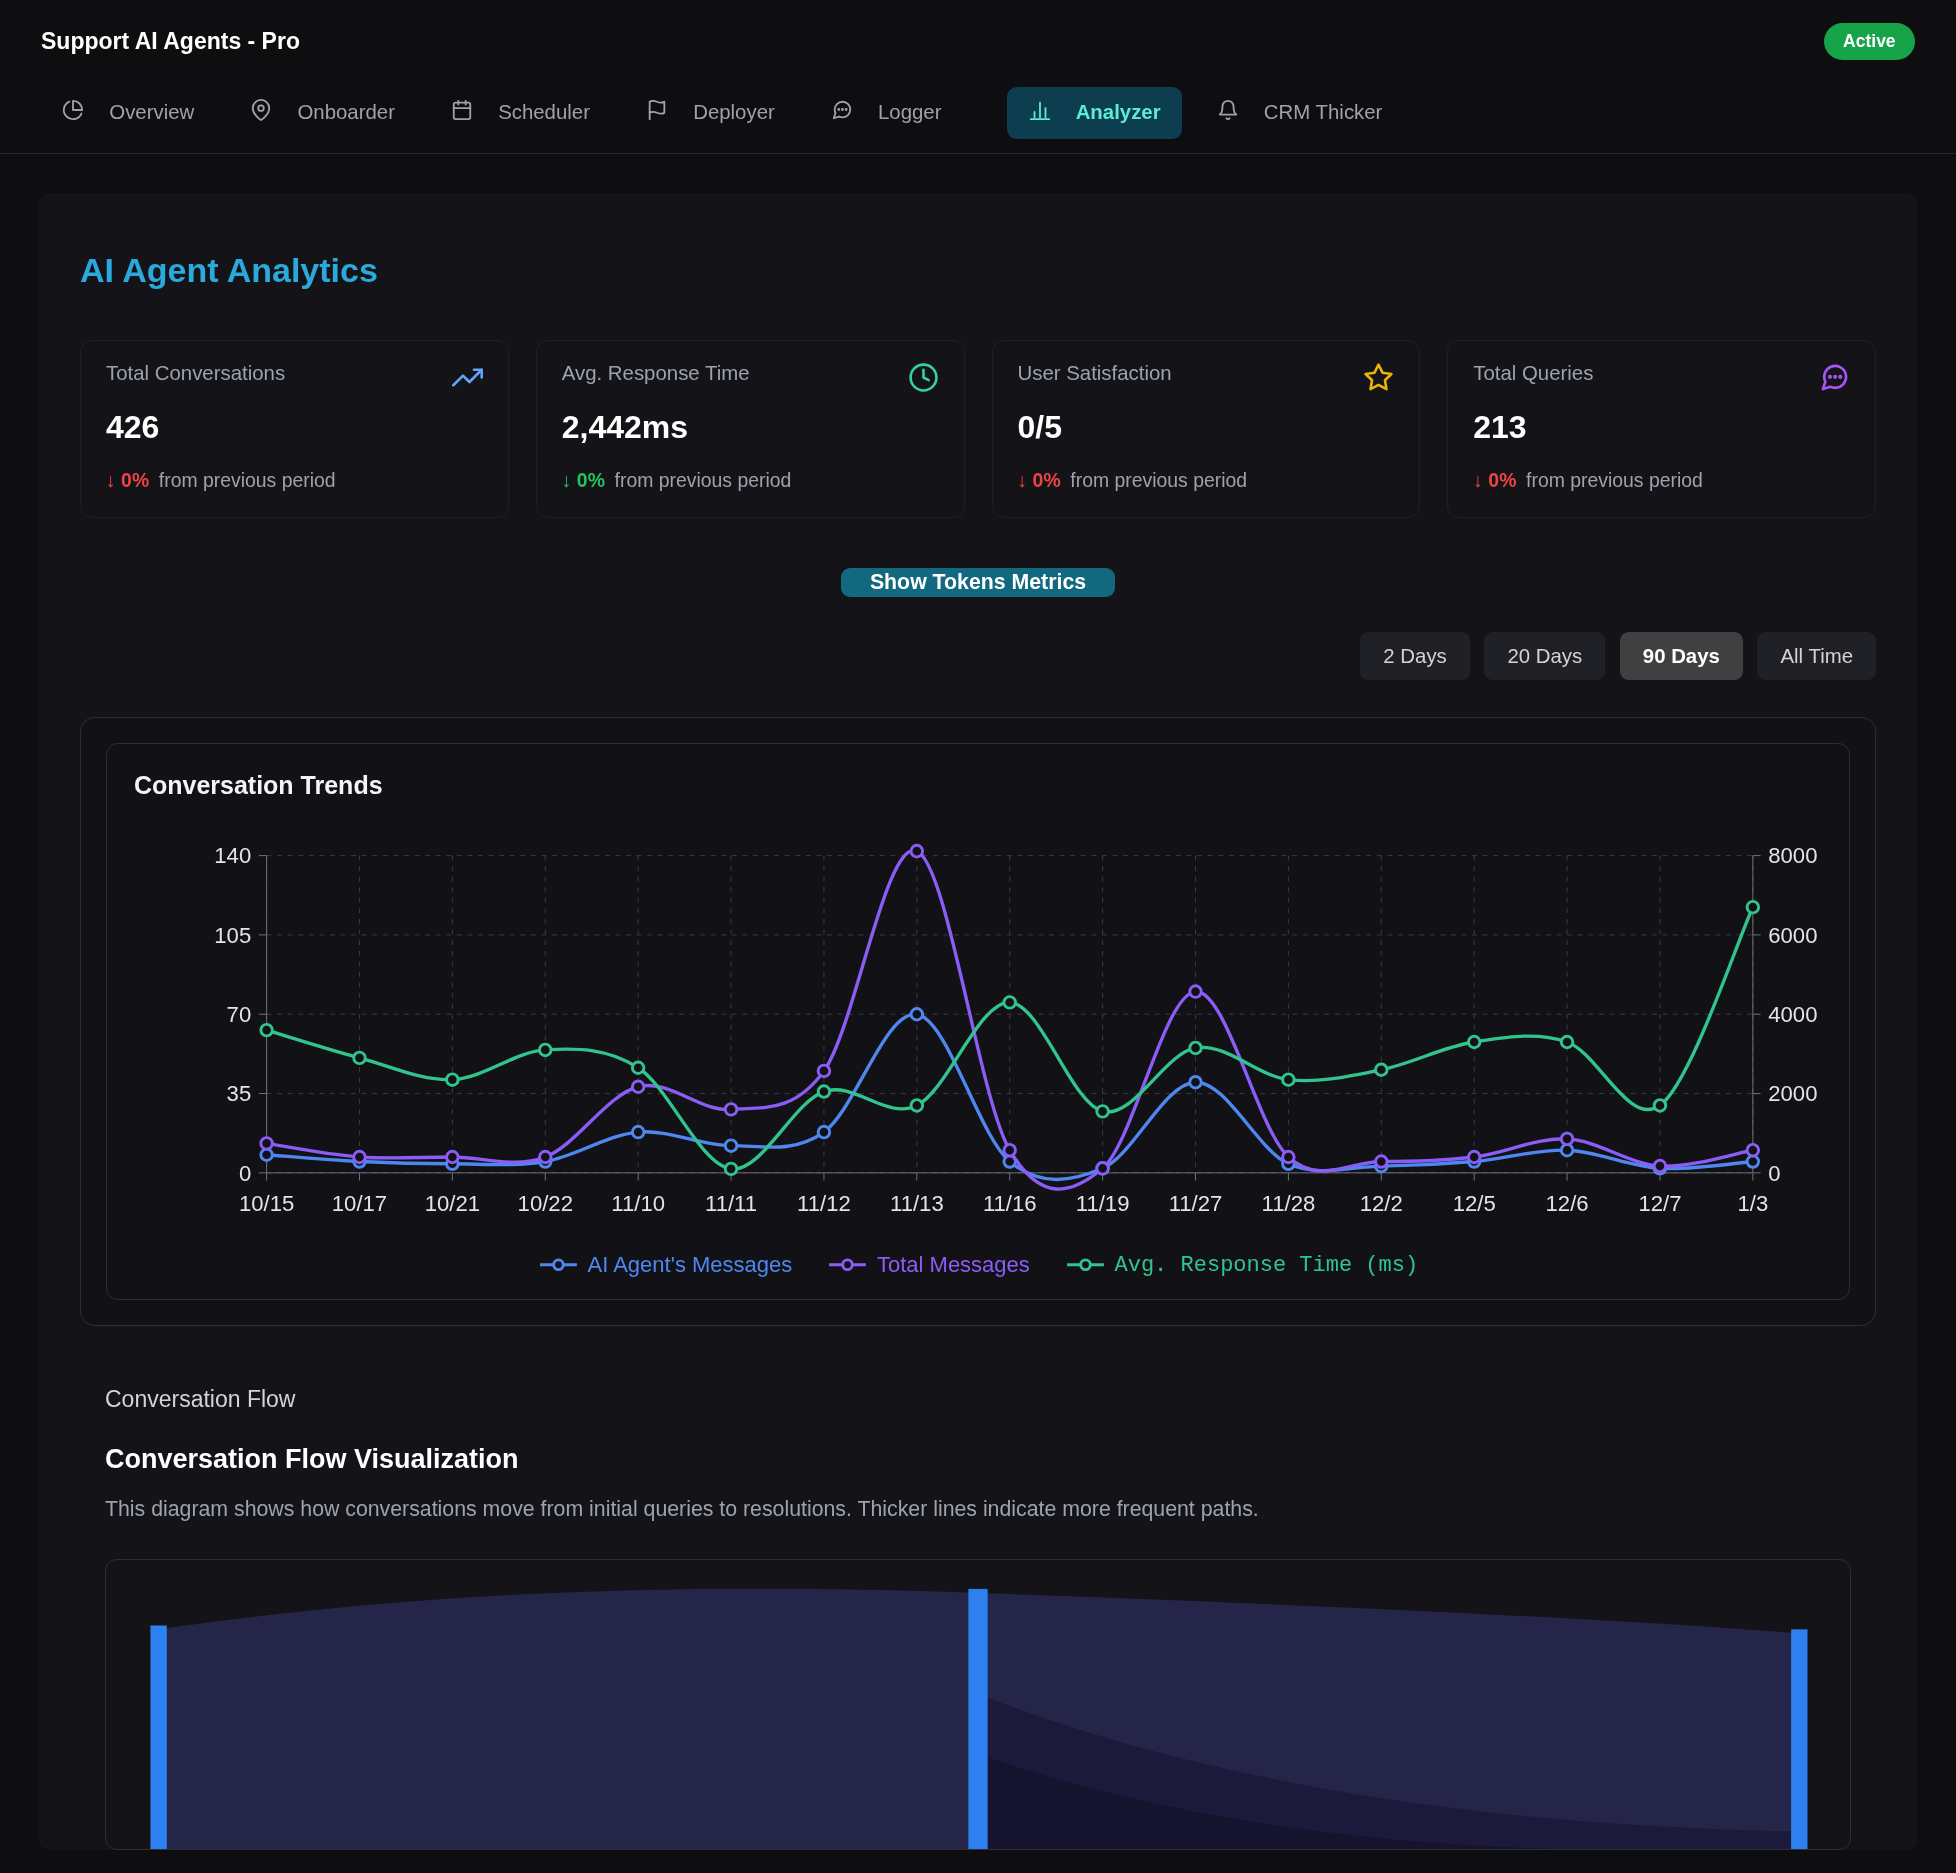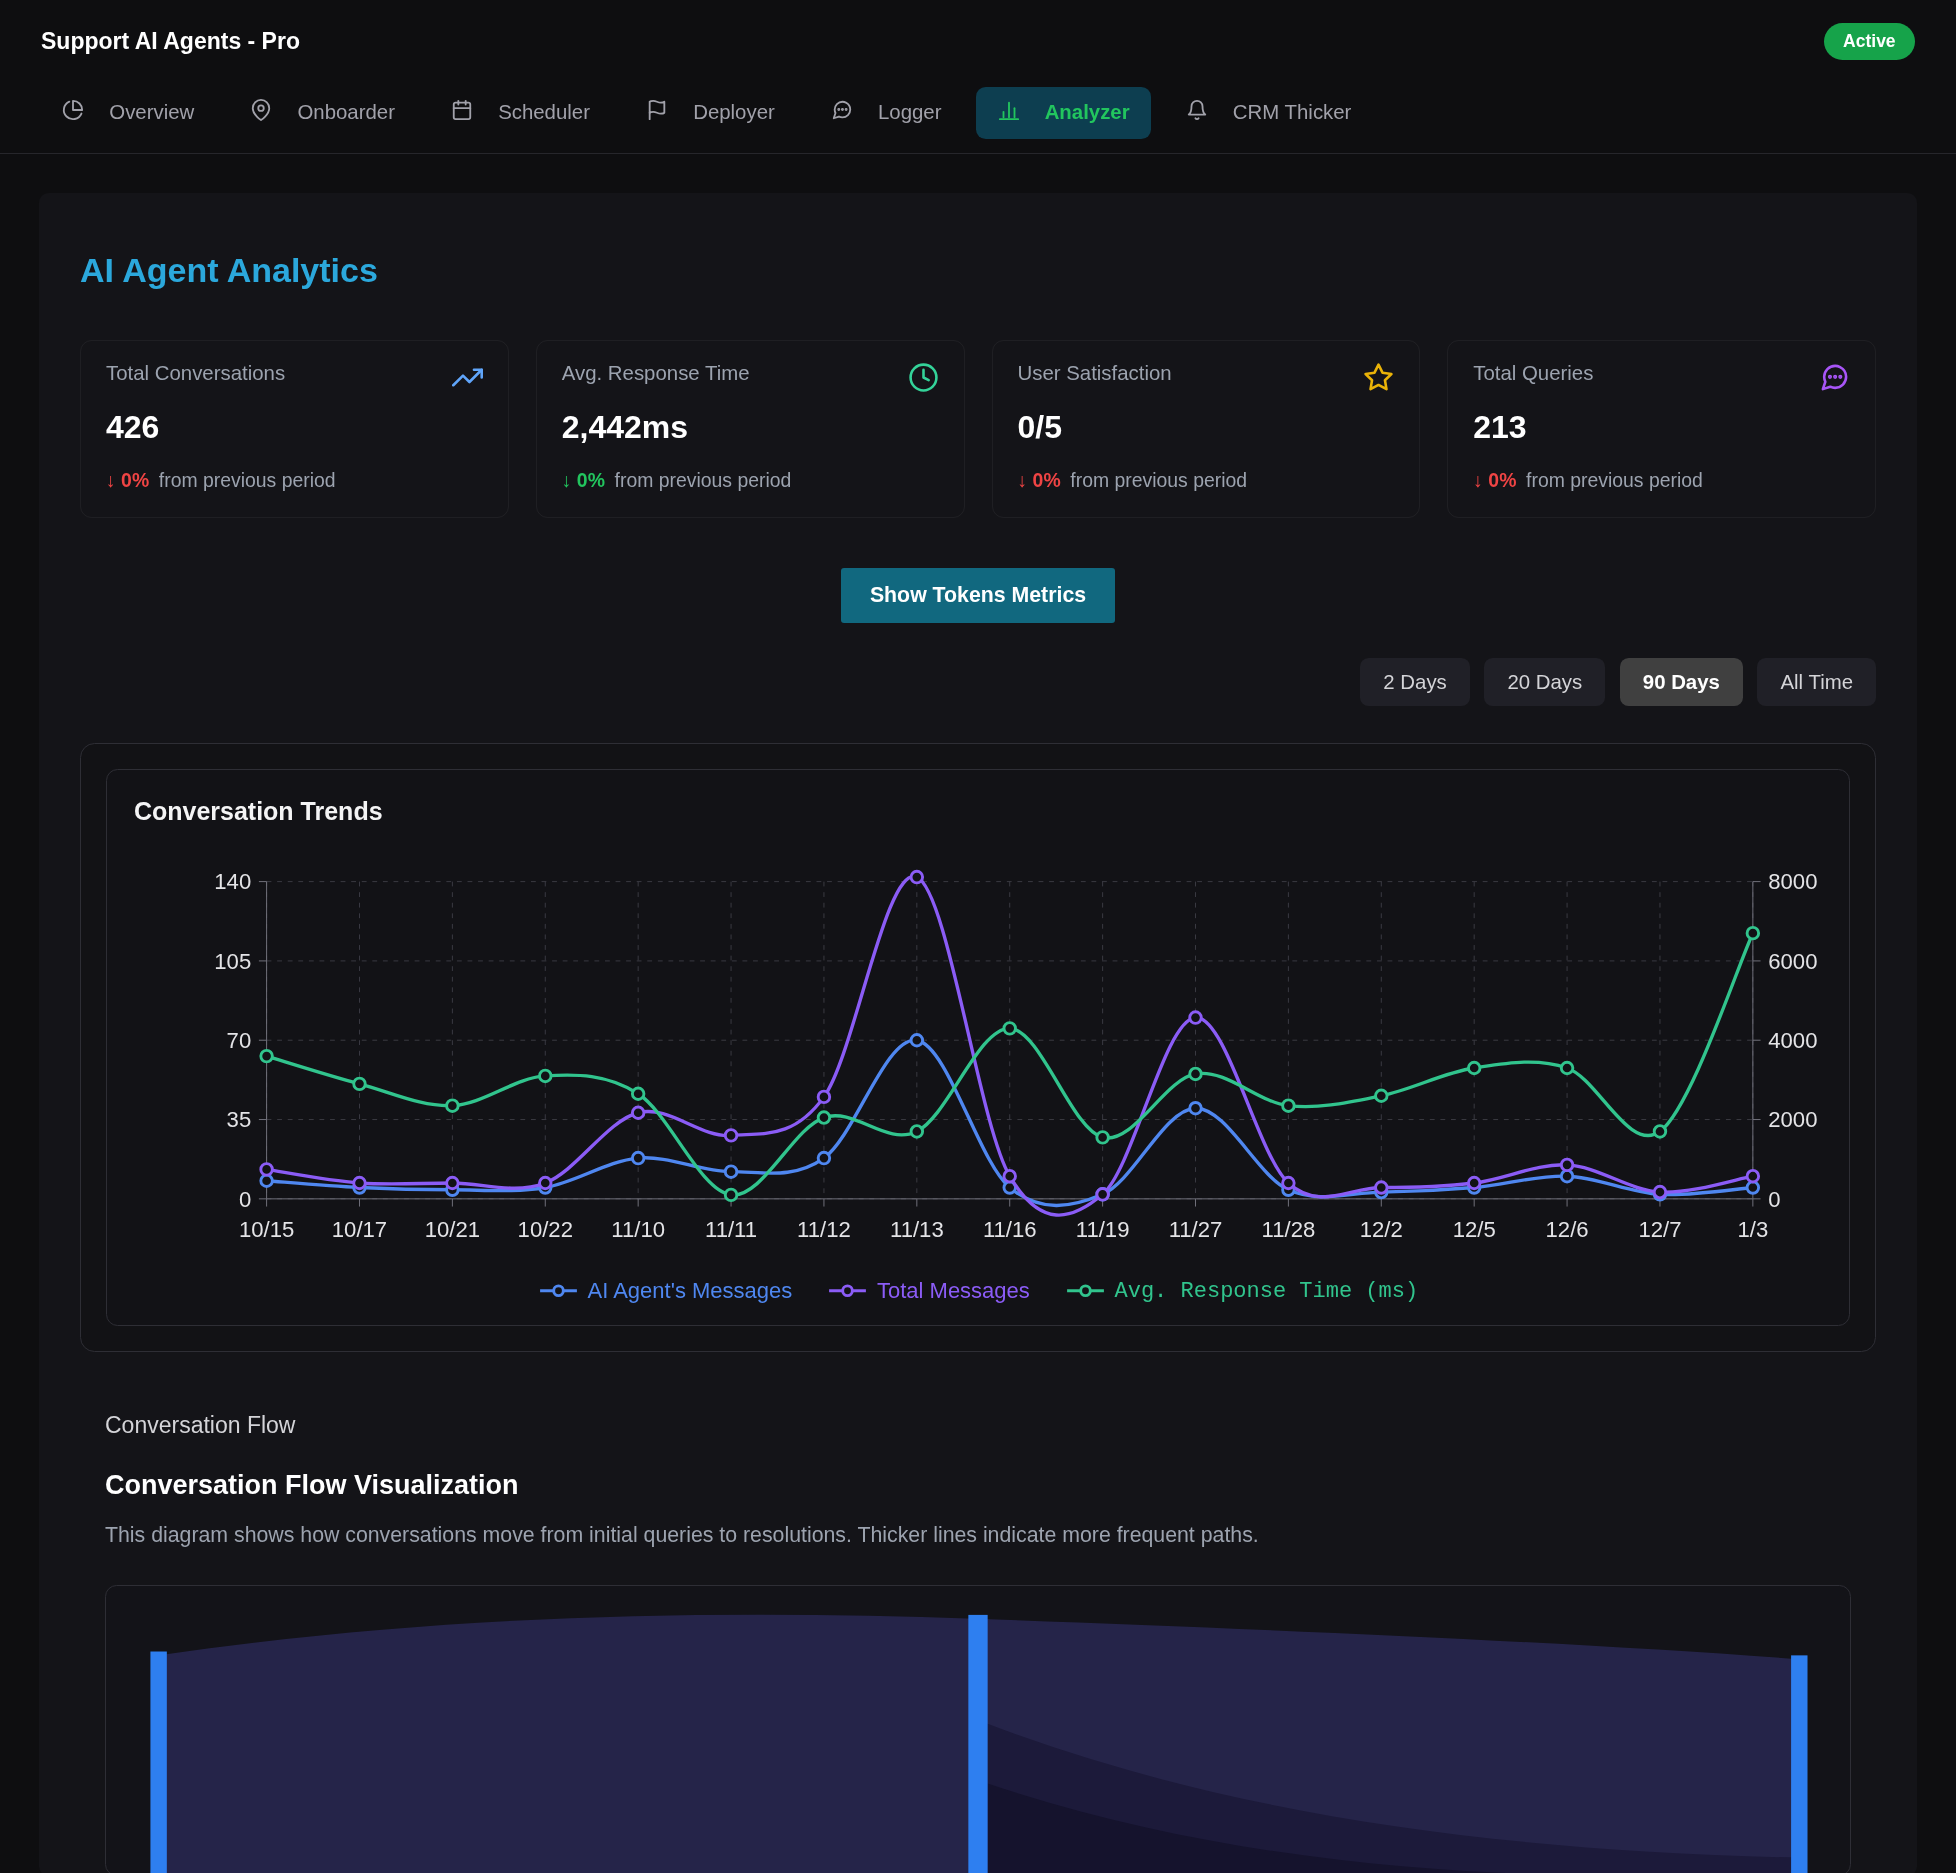--- a/index.html
+++ b/index.html
@@ -14,42 +14,42 @@
 
   
   .header { display:flex; justify-content:space-between; align-items:center; padding:23px 41px 17.5px; }
   .app-title { font-size:23px; font-weight:700; color:#ffffff; }
   .badge { background:#16a34a; color:#ffffff; font-size:17.5px; font-weight:600; padding:7.8px 19.4px; border-radius:969px; }
 
   
   .nav { display:flex; align-items:center; gap:13.6px; padding:9.7px 41px 13.6px; border-bottom:1px solid #26262b; }
   .tab { display:flex; align-items:center; gap:25px; color:#a1a1aa; font-size:20.4px; padding:12.6px 21.3px; border-radius:9.7px; cursor:pointer; white-space:nowrap; }
   .tab svg { width:22px; height:22px; flex:none; }
-  .tab.active { background:#0d3e50; color:#22c55e; font-weight:600; }
+  .tab.active { background:#0d3e50; color:#5eead4; font-weight:600;margin-left:31px; }
 
   
   .panel { margin:39px; background:#141418; border-radius:9.7px; padding:43px 41px 0; }
   .analytics-title { color:#2ba8dc; font-size:34px; font-weight:700; margin:15.5px 0 50px; }
 
   
   .stats { display:grid; grid-template-columns:repeat(4,1fr); gap:27px; }
   .stat { border:1px solid rgba(255,255,255,0.05); border-radius:11.6px; padding:21.3px 25px 25px; }
   .stat-top { display:flex; justify-content:space-between; align-items:flex-start; }
   .stat-label { color:#9ca3af; font-size:20.4px; }
   .stat-icon svg { width:31px; height:31px; }
   .icon-blue { color:#60a5fa; } .icon-green { color:#34d399; }
   .icon-yellow { color:#eab308; } .icon-purple { color:#a855f7; }
   .stat-value { color:#ffffff; font-size:32px; font-weight:700; margin-top:11.6px; }
   .stat-delta { margin-top:23px; font-size:19.4px; color:#9ca3af; display:flex; align-items:center; gap:9.7px; }
   .red { color:#ef4444; font-weight:700; }
   .green { color:#22c55e; font-weight:700; }
 
   
   .tokens-row { display:flex; justify-content:center; margin:50px 0 29px; }
-  .tokens-btn { background:#11687f; color:#ffffff; font-size:21.3px; font-weight:600; padding:15px 29px; border:none; border-radius:3px; cursor:pointer; font-family:inherit; }
+  .tokens-btn { background:#11687f; color:#ffffff; font-size:21.3px; font-weight:600; padding:2px 29px; border:none; border-radius:9px; cursor:pointer; font-family:inherit; }
   .ranges { display:flex; justify-content:flex-end; gap:14.6px; margin:35px 0 37px; }
   .range { background:#202027; color:#d4d4d8; font-size:20.4px; padding:12.6px 23px; border-radius:8.7px; cursor:pointer; }
   .range.active { background:#404040; color:#ffffff; font-weight:600; }
 
   
   .chart-card { border:1px solid #2e2e35; border-radius:14.6px; padding:25px; background:#121215; }
   .chart-inner { border:1px solid #2e2e35; border-radius:11.6px; padding:27px 25px 21.3px; background:#121216; }
   .chart-title { color:#f4f4f5; font-size:25px; font-weight:600; margin:0 0 21.3px 1.9px; }
   #trend-svg { width:100%; display:block; }
   .legend { display:flex; justify-content:center; gap:35px; margin-top:3.9px; font-size:22px; }

